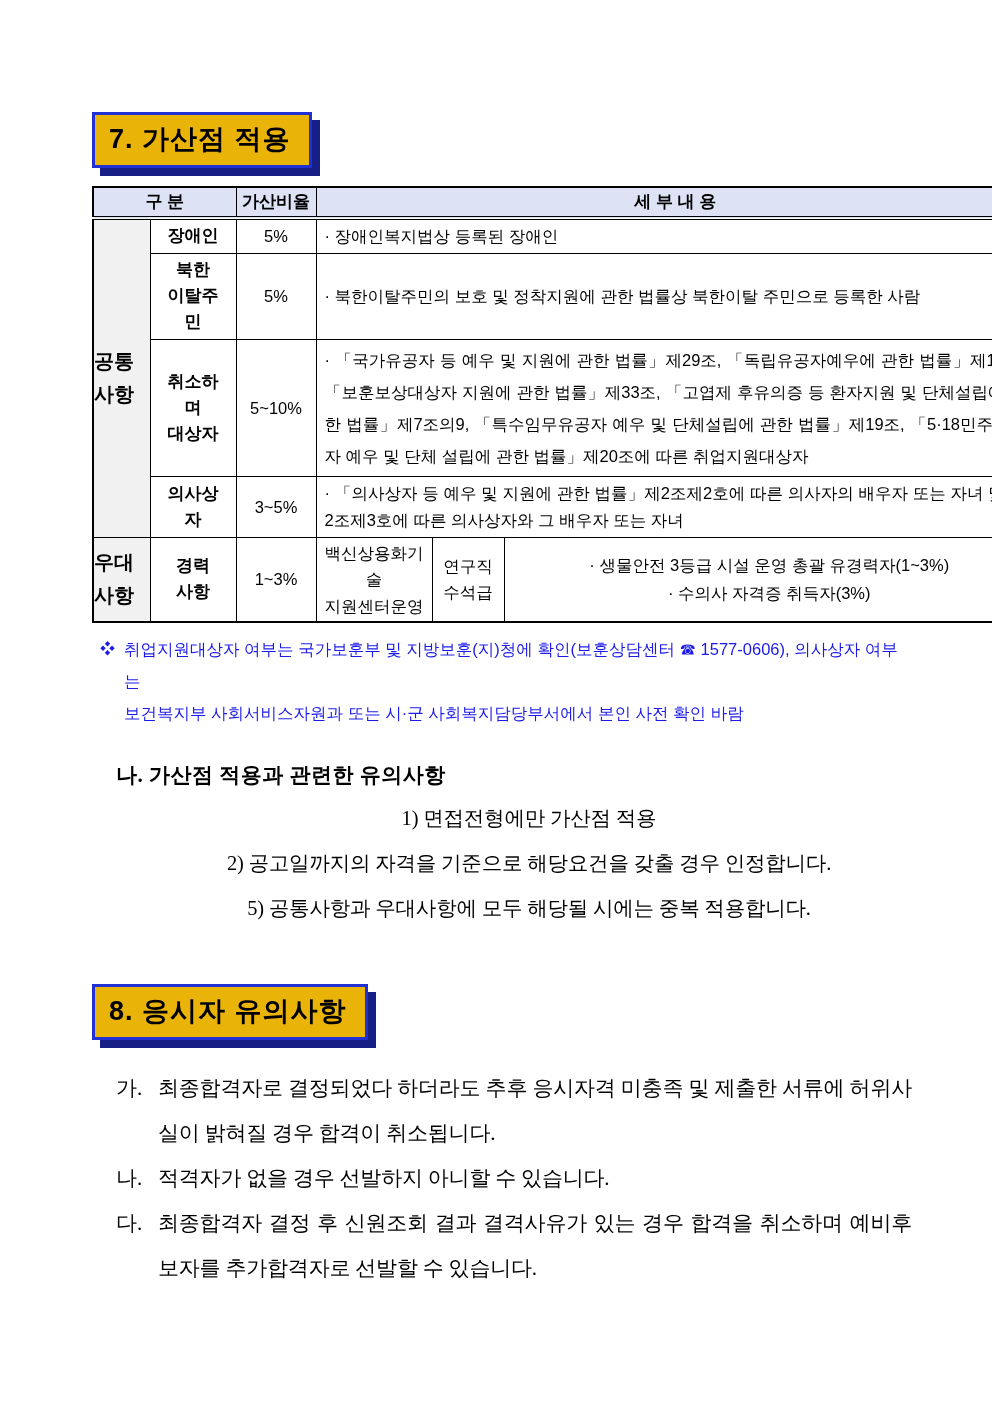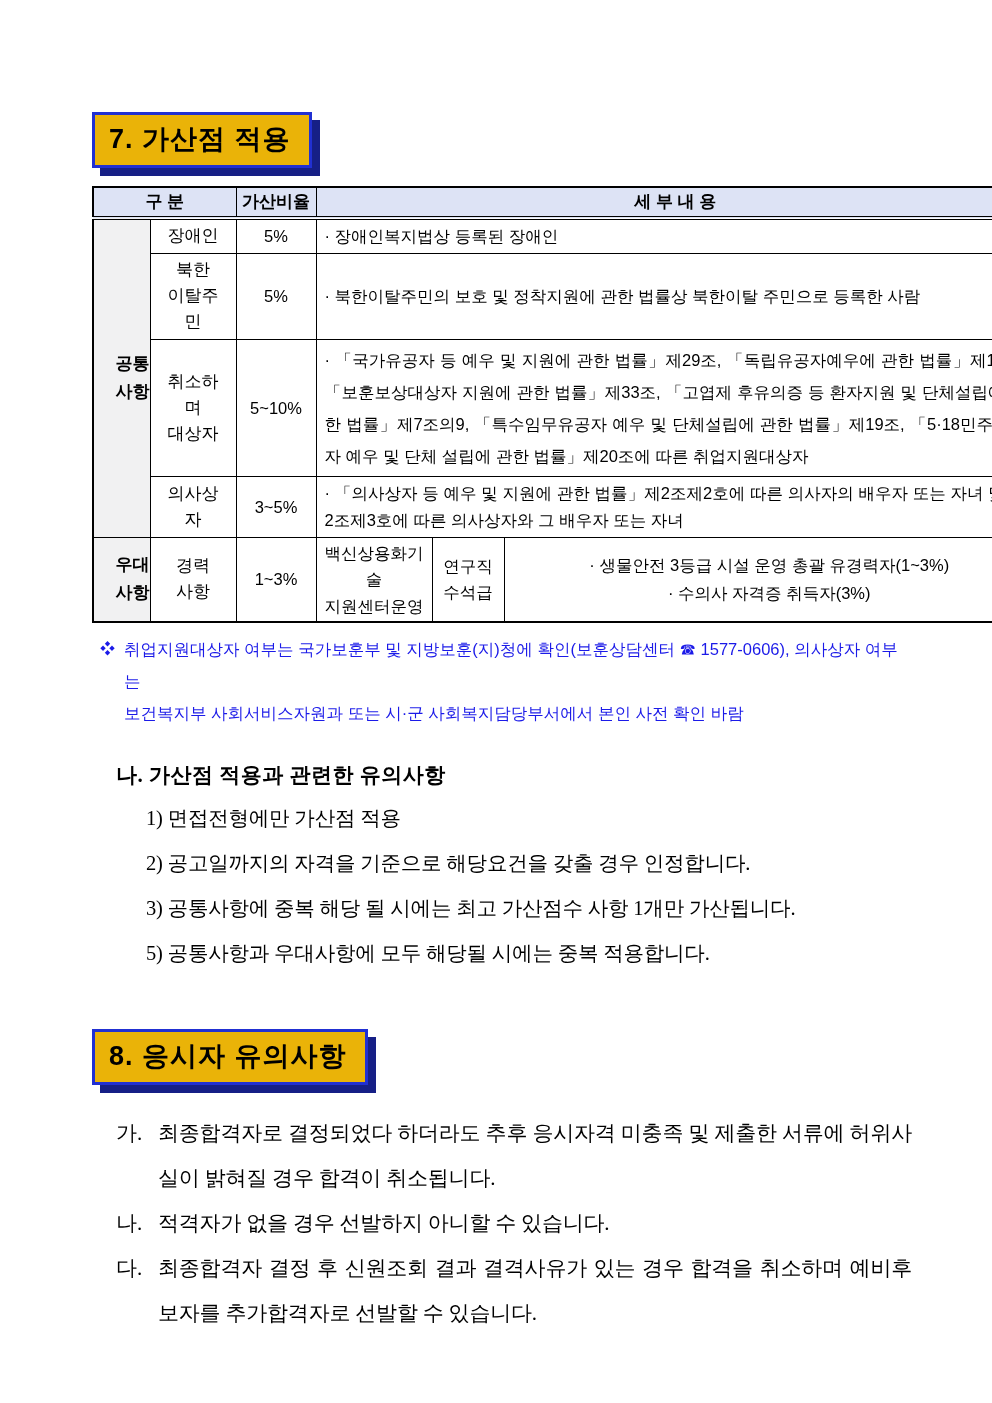--- a/index.html
+++ b/index.html
@@ -42,26 +42,26 @@
   table.bonus th {
     background: #dde3f5;
     font-size: 17px;
     font-weight: bold;
     padding: 2px 2px 3px;
     border-bottom: 4px double #000;
   }
   td.group {
     background: #f1f1f2;
     font-weight: bold;
-    font-size: 17px;
-    text-align: right;
+    font-size: 20px;
+    text-align: left;
     white-space: pre-line;
     line-height: 1.65;
   }
-  td.cat { text-align: center; white-space: pre-line; line-height: 1.55; font-size: 17px; padding: 3px 16px; }
+  td.cat { text-align: center; white-space: pre-line; line-height: 1.55; font-size: 17px; padding: 3px 16px; font-weight: bold; }
   td.rate { text-align: center; font-size: 16.5px; }
   td.detail { text-align: justify; padding: 3px 8px; line-height: 1.62; }
   td.detail.tall { line-height: 1.95; padding: 4px 8px; }
   td.sub { text-align: center; white-space: pre-line; line-height: 1.6; font-size: 16.5px; padding: 2px 1px; }
   td.bullets { padding: 3px 6px; line-height: 1.75; text-align: center; }
   tr.r1 { height: 27px; }
   tr.r2 { height: 56px; }
   tr.r3 { height: 132px; }
   tr.r4 { height: 57px; }
   tr.r5 { height: 60px; margin-top: 16px; }
@@ -72,21 +72,21 @@
     margin: 10px 0 0 8px;
     color: #1b1ae8;
     font-family: "Liberation Sans", sans-serif;
     font-size: 16.5px;
     line-height: 32px;
   }
   .footnote .marker { flex: none; width: 24px; font-size: 15px; }
   .footnote .fn-text { white-space: pre-line; }
 
   
-  .note-list { list-style: none; margin: 10px 0 0 54px; }
+  .note-list { list-style: none; margin: 10px 0 0 54px; text-align: center; }
   .note-list li { font-size: 20.5px; line-height: 38px; margin-top: 7px; letter-spacing: -0.2px; }
 
   
   .items8 { margin: 26px 0 0 24px; }
   .item8 { display: flex; font-size: 21px; line-height: 45px; }
   .item8 .label { flex: none; width: 42px; }
   .item8 .text { flex: 1; text-align: justify; letter-spacing: -0.2px; }
   .s8box { margin-top: 57px; }
 </style>
 </head>
@@ -166,21 +166,20 @@
   </div>
 
   <div class="sub-heading" style="">
     <span>나.</span>
     <span>가산점 적용과 관련한 유의사항</span>
   </div>
 
   <ul class="note-list">
     <li>1) 면접전형에만 가산점 적용</li>
     <li>2) 공고일까지의 자격을 기준으로 해당요건을 갖출 경우 인정합니다.</li>
-    <li>3) 공통사항에 중복 해당 될 시에는 최고 가산점수 사항 1개만 가산됩니다.</li>
     <li>5) 공통사항과 우대사항에 모두 해당될 시에는 중복 적용합니다.</li>
   </ul>
 
   
   <div class="section-box s8box">
     <span>8. 응시자 유의사항</span>
   </div>
 
   <div class="items8">
     <div class="item8">

